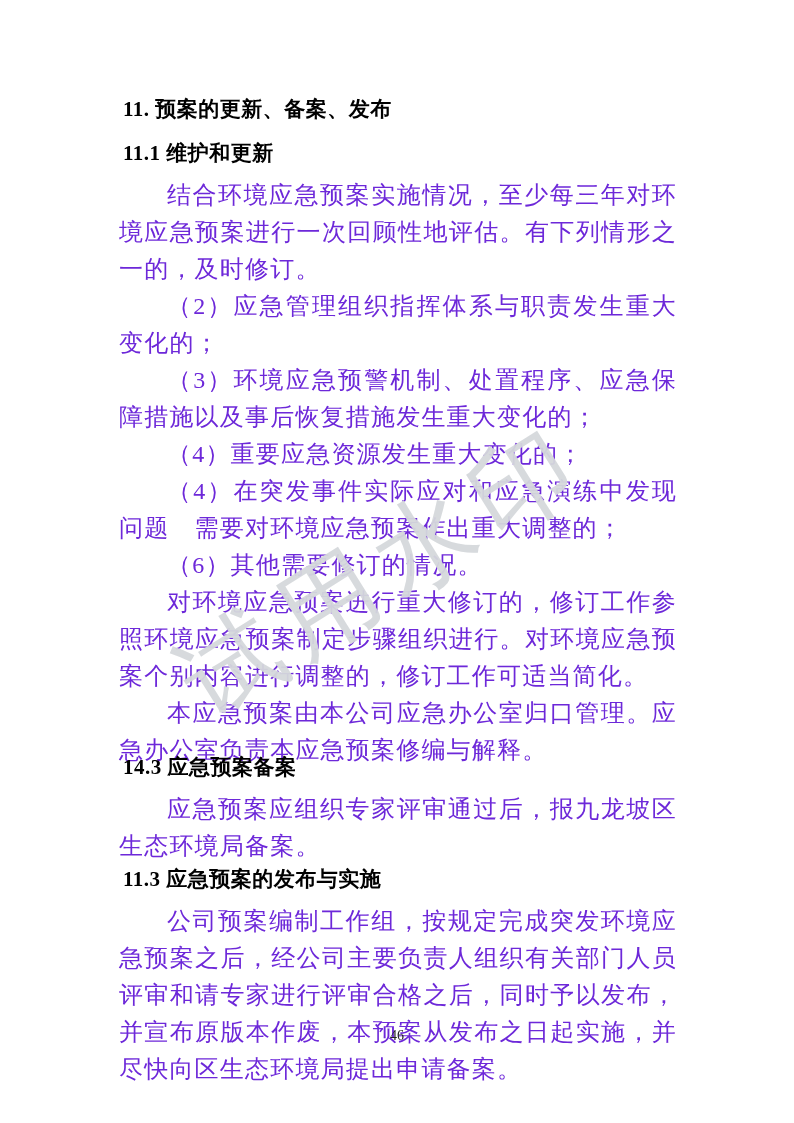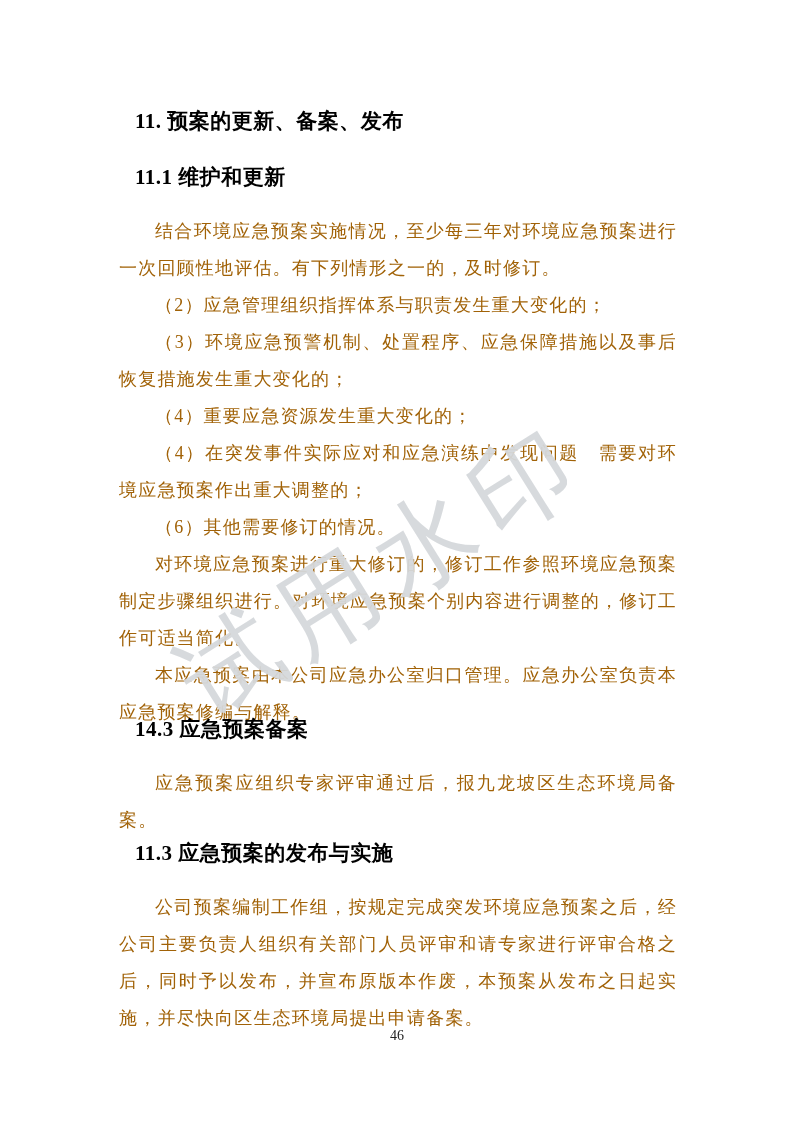--- a/index.html
+++ b/index.html
@@ -24,34 +24,34 @@
     left: 119px;
     top: 85px;
     width: 558px;
     color: #212121;
     z-index: 1;
   }
   .h1, .h2 {
     font-size: 21px;
     font-weight: bold;
     line-height: 40px;
-    margin: 16px;
+    margin: 4px;
     color: #000000;
     letter-spacing: 0.5px;
   }
   .h2-tight-a { margin-top: -22px; }
   .h2-tight-b { margin-top: -6px; }
   .p {
-    font-size: 18px;
+    font-size: 24px;
     line-height: 37px;
     margin: 0;
     text-align: justify;
     text-indent: 2em;
     letter-spacing: 1.2px;
-    color: #a16207;
+    color: #6d28d9;
   }
   .watermark {
     position: absolute;
     left: 383px;
     top: 571px;
     transform: translate(-50%, -50%) rotate(-32deg);
     font-size: 100px;
     letter-spacing: 14px;
     line-height: 1;
     color: rgba(213, 216, 219, 0.95);

